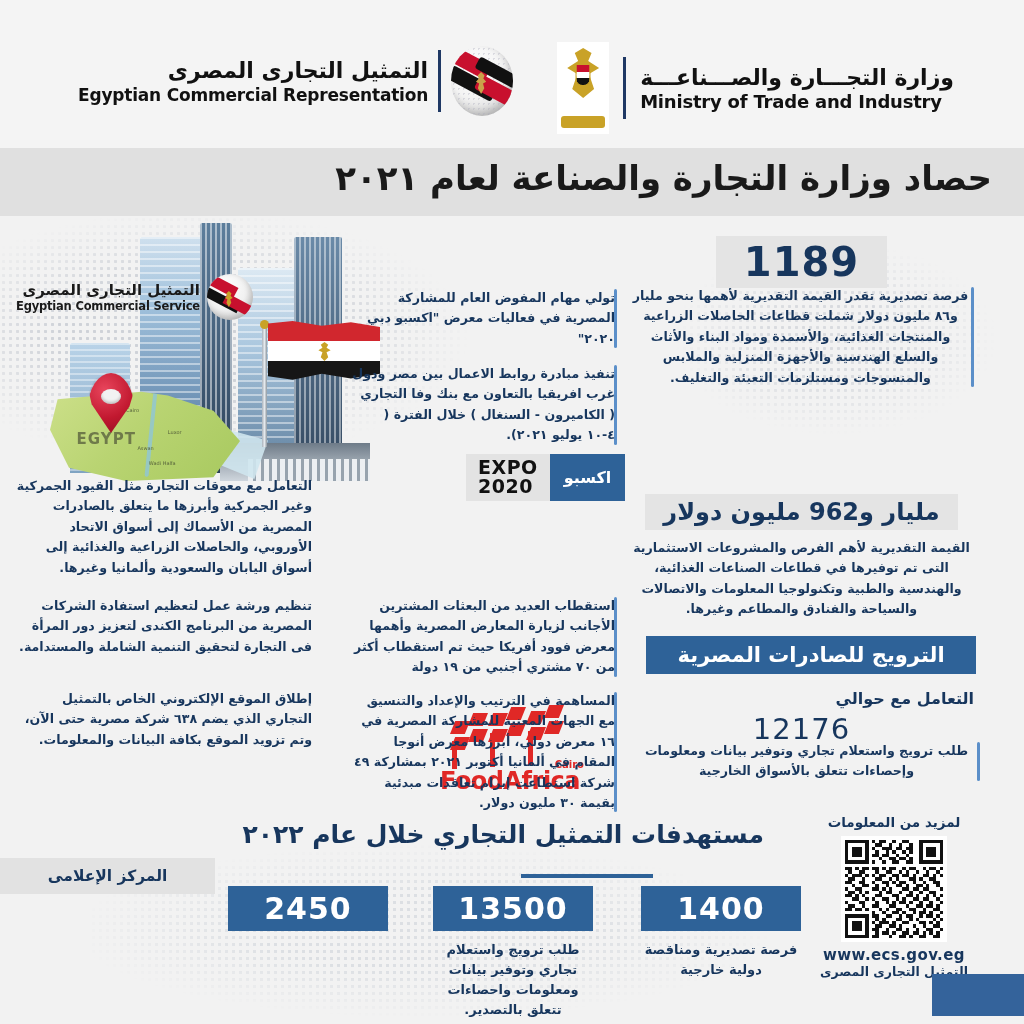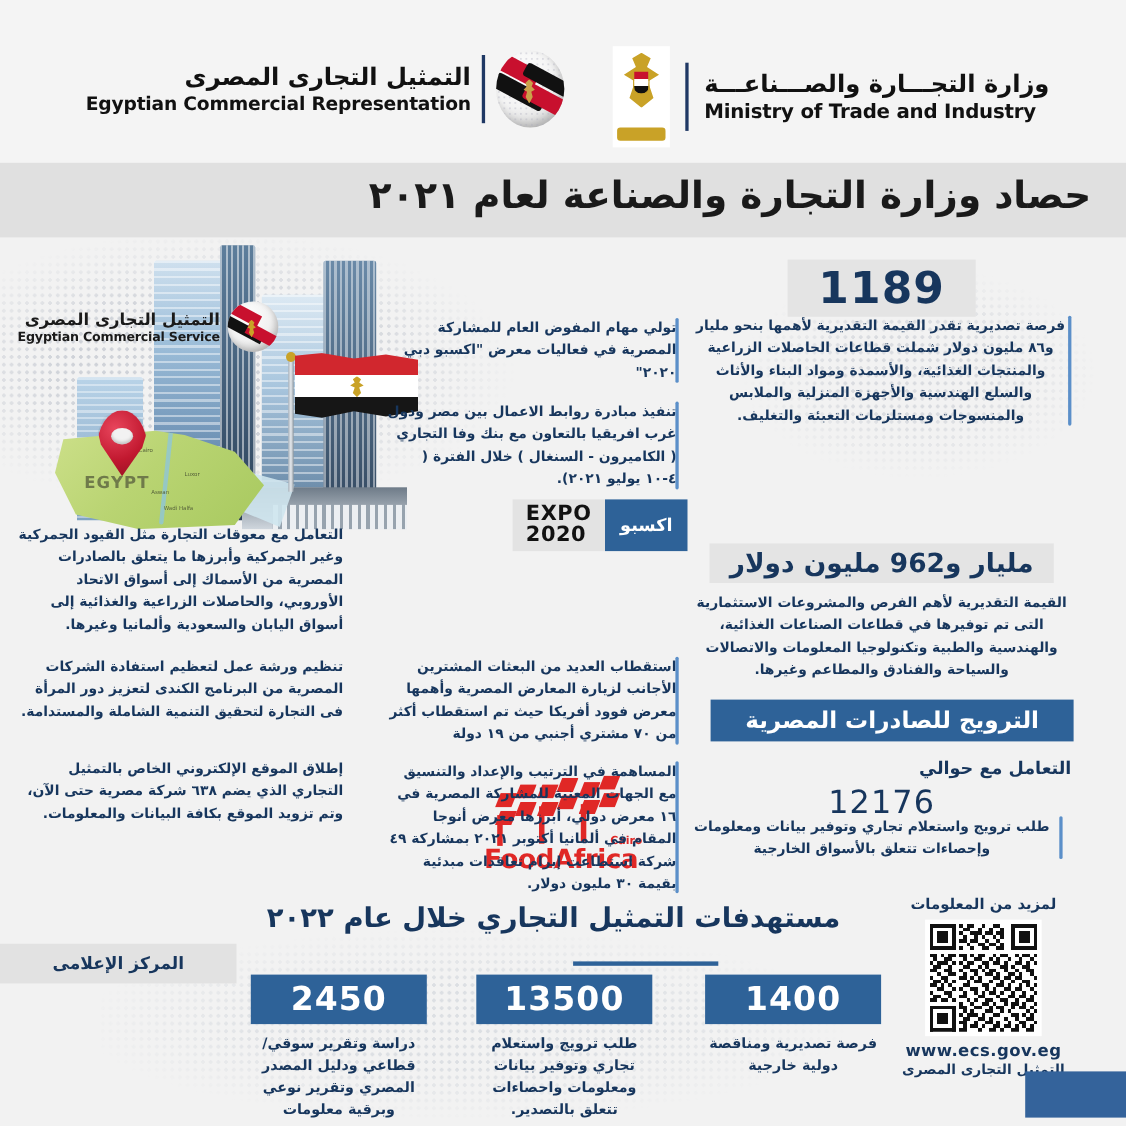--- a/index.html
+++ b/index.html
@@ -385,21 +385,21 @@
     </div>
 
     <div style="position:absolute; right:48px; top:420px; width:330px;">
       <div class="banner-blue">الترويج للصادرات المصرية</div>
     </div>
 
     <div style="position:absolute; right:50px; top:470px; width:345px; text-align:center;">
       <div class="stat-sub" style="font-size:16px;">التعامل مع حوالي</div>
       <div class="big-num">12176</div>
     </div>
-    <div class="blk" style="right:58px; top:525px; width:345px;">
+    <div class="blk" style="right:44px; top:525px; width:345px;">
       <div class="blk-body rule" style="text-align:center;">طلب ترويج واستعلام تجاري وتوفير بيانات ومعلومات وإحصاءات تتعلق بالأسواق الخارجية</div>
     </div>
   </div>
 
   <div class="bottom">
     <div class="bottom-dots"></div>
   </div>
 
   <div class="bottom-title">مستهدفات التمثيل التجاري خلال عام ٢٠٢٢</div>
 
@@ -414,21 +414,20 @@
     <div class="tgt-txt">فرصة تصديرية ومناقصة دولية خارجية</div>
   </div>
 
   <div class="tgt" style="left:433px; top:886px;">
     <div class="tgt-box">13500</div>
     <div class="tgt-txt">طلب ترويج واستعلام تجاري وتوفير بيانات ومعلومات واحصاءات تتعلق بالتصدير.</div>
   </div>
 
   <div class="tgt" style="left:228px; top:886px;">
     <div class="tgt-box">2450</div>
-    <div class="tgt-txt">دراسة وتقرير سوقي/ قطاعي ودليل المصدر المصري وتقرير نوعي وبرقية معلومات</div>
   </div>
 
   <div class="qr-wrap">
     <div class="qr-cap">لمزيد من المعلومات</div>
     <div class="qr-box">
       <svg viewBox="0 0 29 29" width="98" height="98" shape-rendering="crispEdges" aria-hidden="true">
         <rect width="29" height="29" fill="#fff"></rect>
         <g fill="#111">
           <rect x="0" y="0" width="7" height="1"></rect>
             <rect x="0" y="6" width="7" height="1"></rect>

